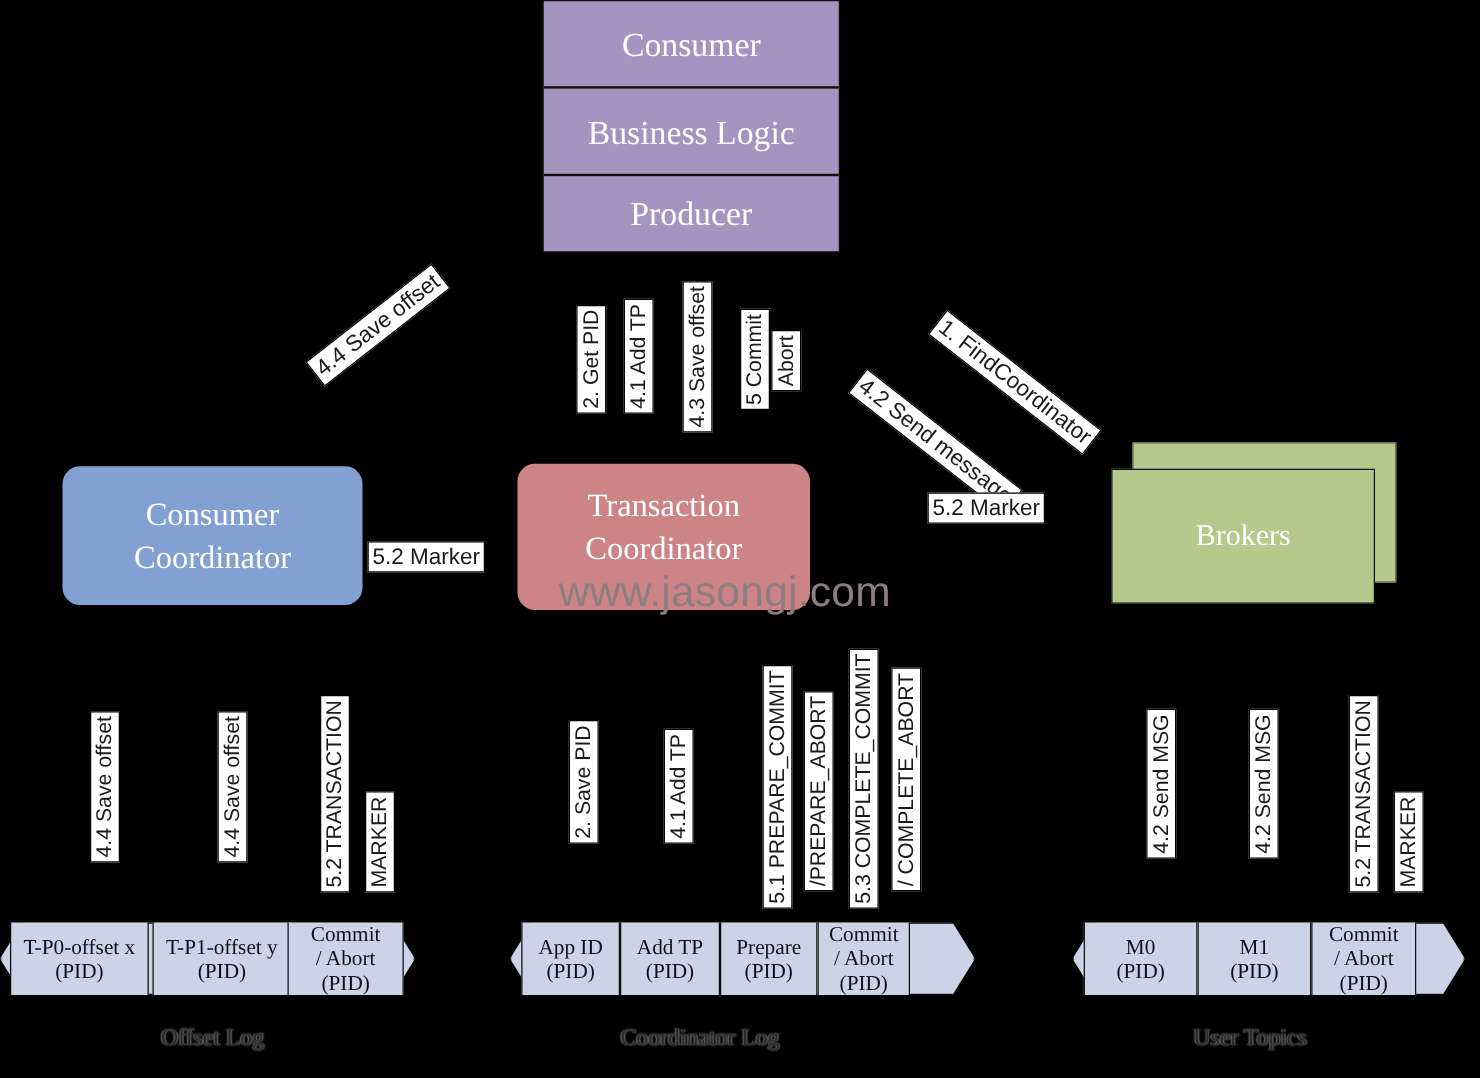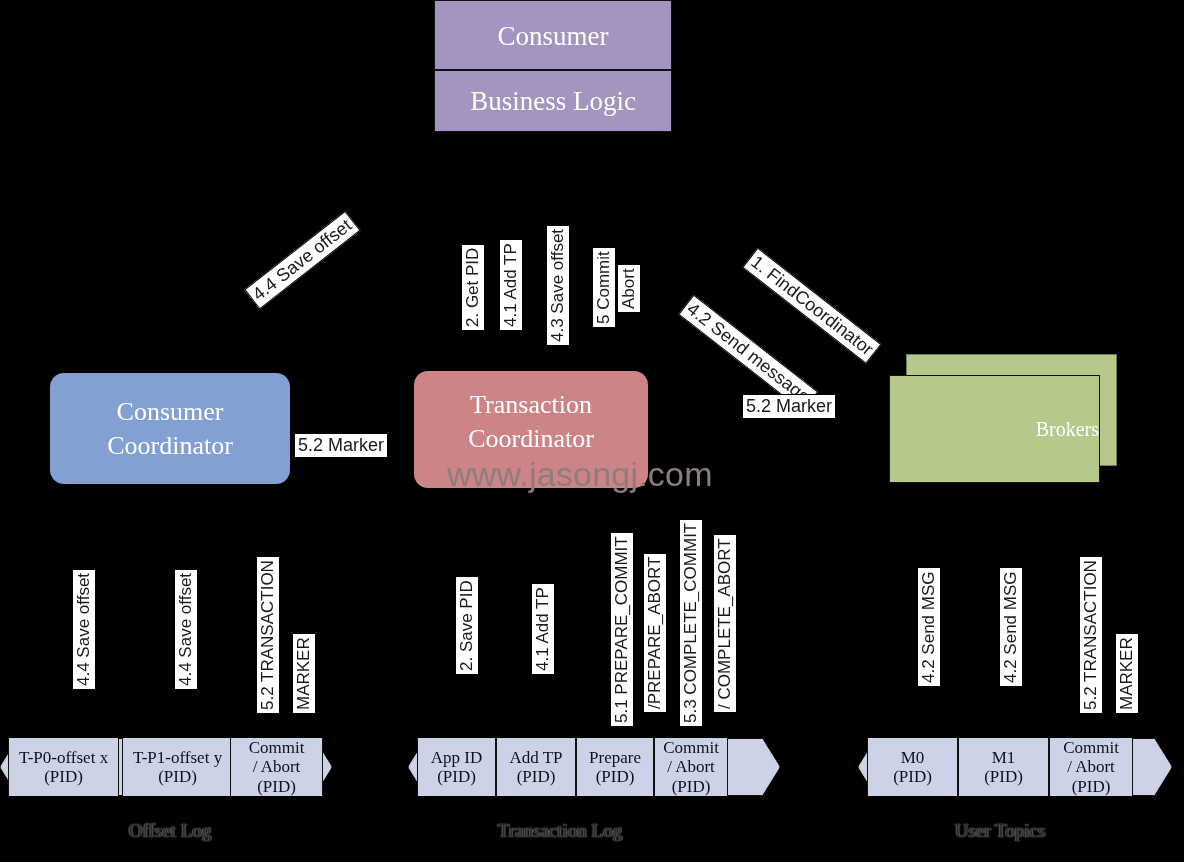--- a/index.html
+++ b/index.html
@@ -20,22 +20,22 @@
            font-family:"Liberation Serif", serif;font-size:26px;line-height:1.28;
            display:flex;align-items:center;justify-content:center;text-align:center;}
   #consumer-coordinator{left:50px;top:373px;width:240px;height:111px;background:#82a0d2;}
   #transaction-coordinator{left:414px;top:371px;width:234px;height:117px;background:#cc8486;}
 
   
   .broker-back{position:absolute;left:906px;top:354px;width:209px;height:110px;
                background:#b5c98d;border:1px solid #6f7f52;}
   .broker-front{position:absolute;left:889px;top:375px;width:209px;height:106px;
                 background:#b5c98d;border:1px solid #111;
-                display:flex;align-items:center;justify-content:flex-end;
-                color:#fff;font-family:"Liberation Serif", serif;font-size:20px;}
+                display:flex;align-items:center;justify-content:center;
+                color:#fff;font-family:"Liberation Serif", serif;font-size:24px;}
 
   
   .watermark{position:absolute;left:447px;top:455px;width:220px;text-align:center;
              color:#8d7d7f;font-size:34px;font-family:"Liberation Sans", sans-serif;
              letter-spacing:.2px;}
 
   
   .chip{position:absolute;background:#fff;color:#1a1a1a;
         font-family:"Liberation Sans", sans-serif;font-size:17px;
         border:1px solid #000;padding:1px 3px;white-space:nowrap;
@@ -58,20 +58,21 @@
   svg.ovl{position:absolute;left:0;top:0;width:1184px;height:862px;pointer-events:none;}
 </style>
 </head>
 <body>
 
 <div id="stage">
 
   <div class="app-stack">
     <div class="app-row">Consumer</div>
     <div class="app-row">Business Logic</div>
+    <div class="app-row">Producer</div>
   </div>
 
   <svg class="ovl" viewBox="0 0 1184 862">
     <g stroke="#ffffff" stroke-width="2" fill="none" opacity="0">
       <path d="M0 0"></path>
     </g>
 
     <g>
       <line x1="919" y1="350" x2="965" y2="378" stroke="#000" stroke-width="5"></line>
       <polygon points="968,381 952,378 960,368" fill="#000"></polygon>
@@ -166,21 +167,21 @@
     <div class="cell" style="left:168px;width:78px;">
       <span>Prepare</span>
       <span>(PID)</span>
     </div>
     <div class="cell" style="left:246px;width:74px;">
       <span>Commit</span>
       <span>/ Abort</span>
       <span>(PID)</span>
     </div>
   </div>
-  <div class="cap" style="left:460px;top:820px;width:200px;">Transaction Log</div>
+  <div class="cap" style="left:460px;top:820px;width:200px;">Coordinator Log</div>
 
   <div class="lane" style="left:858px;top:738px;width:314px;">
     <div class="tape" style="left:0;width:314px;clip-path:polygon(18px 0,296px 0,314px 29px,296px 58px,18px 58px,0 29px);"></div>
     <div class="cell" style="left:9px;width:91px;">
       <span>M0</span>
       <span>(PID)</span>
     </div>
     <div class="cell" style="left:100px;width:91px;">
       <span>M1</span>
       <span>(PID)</span>

